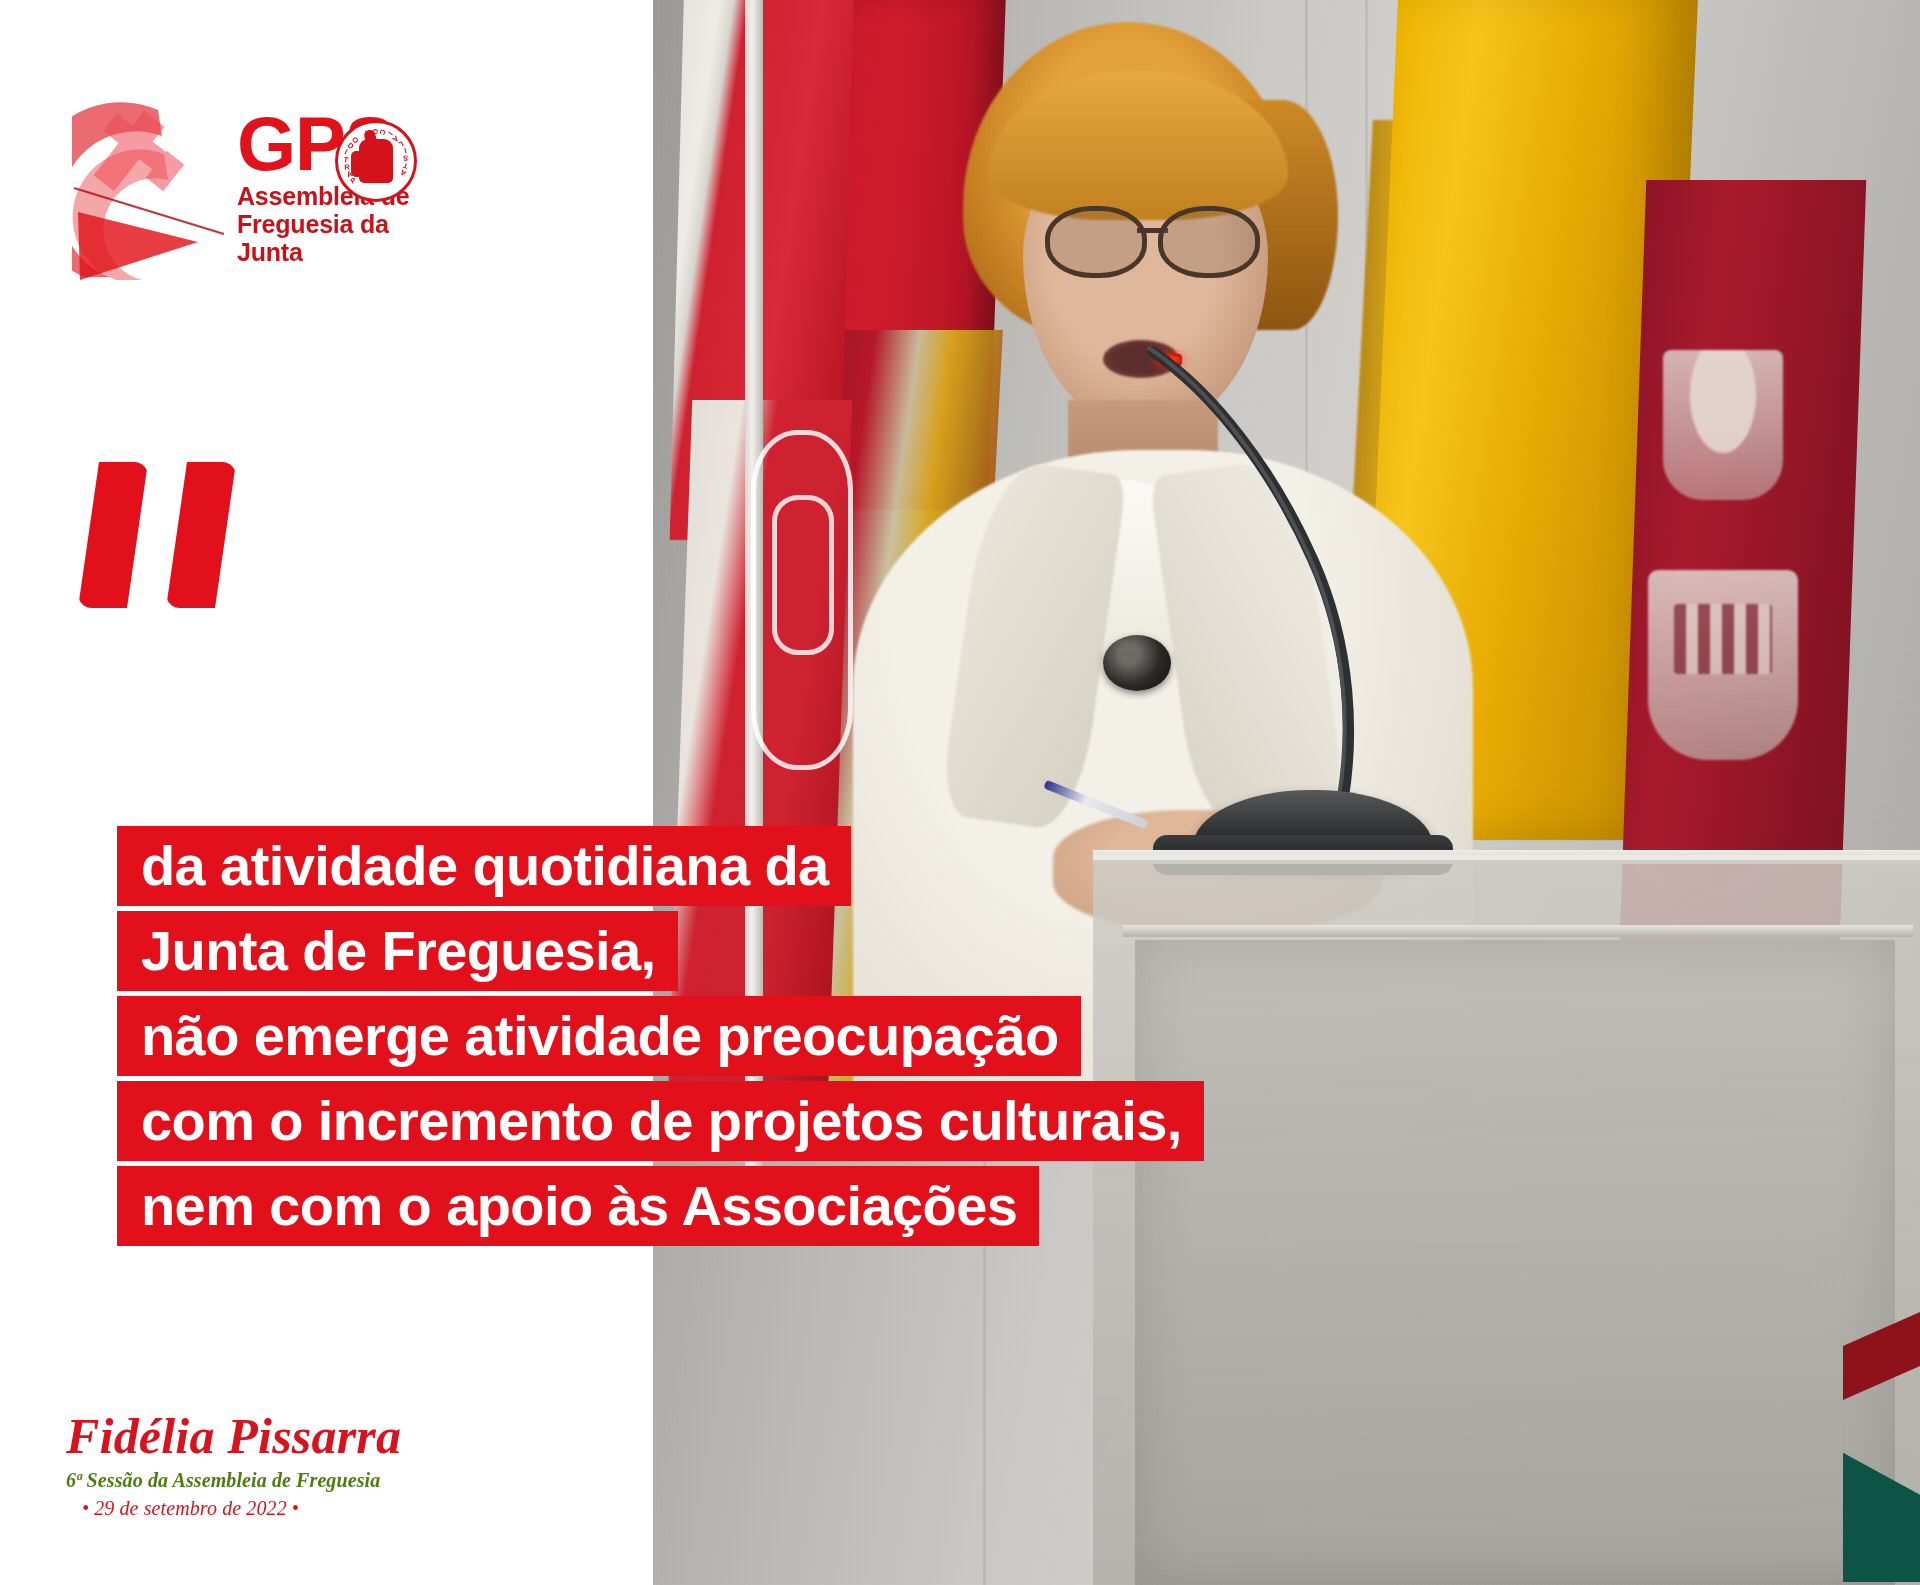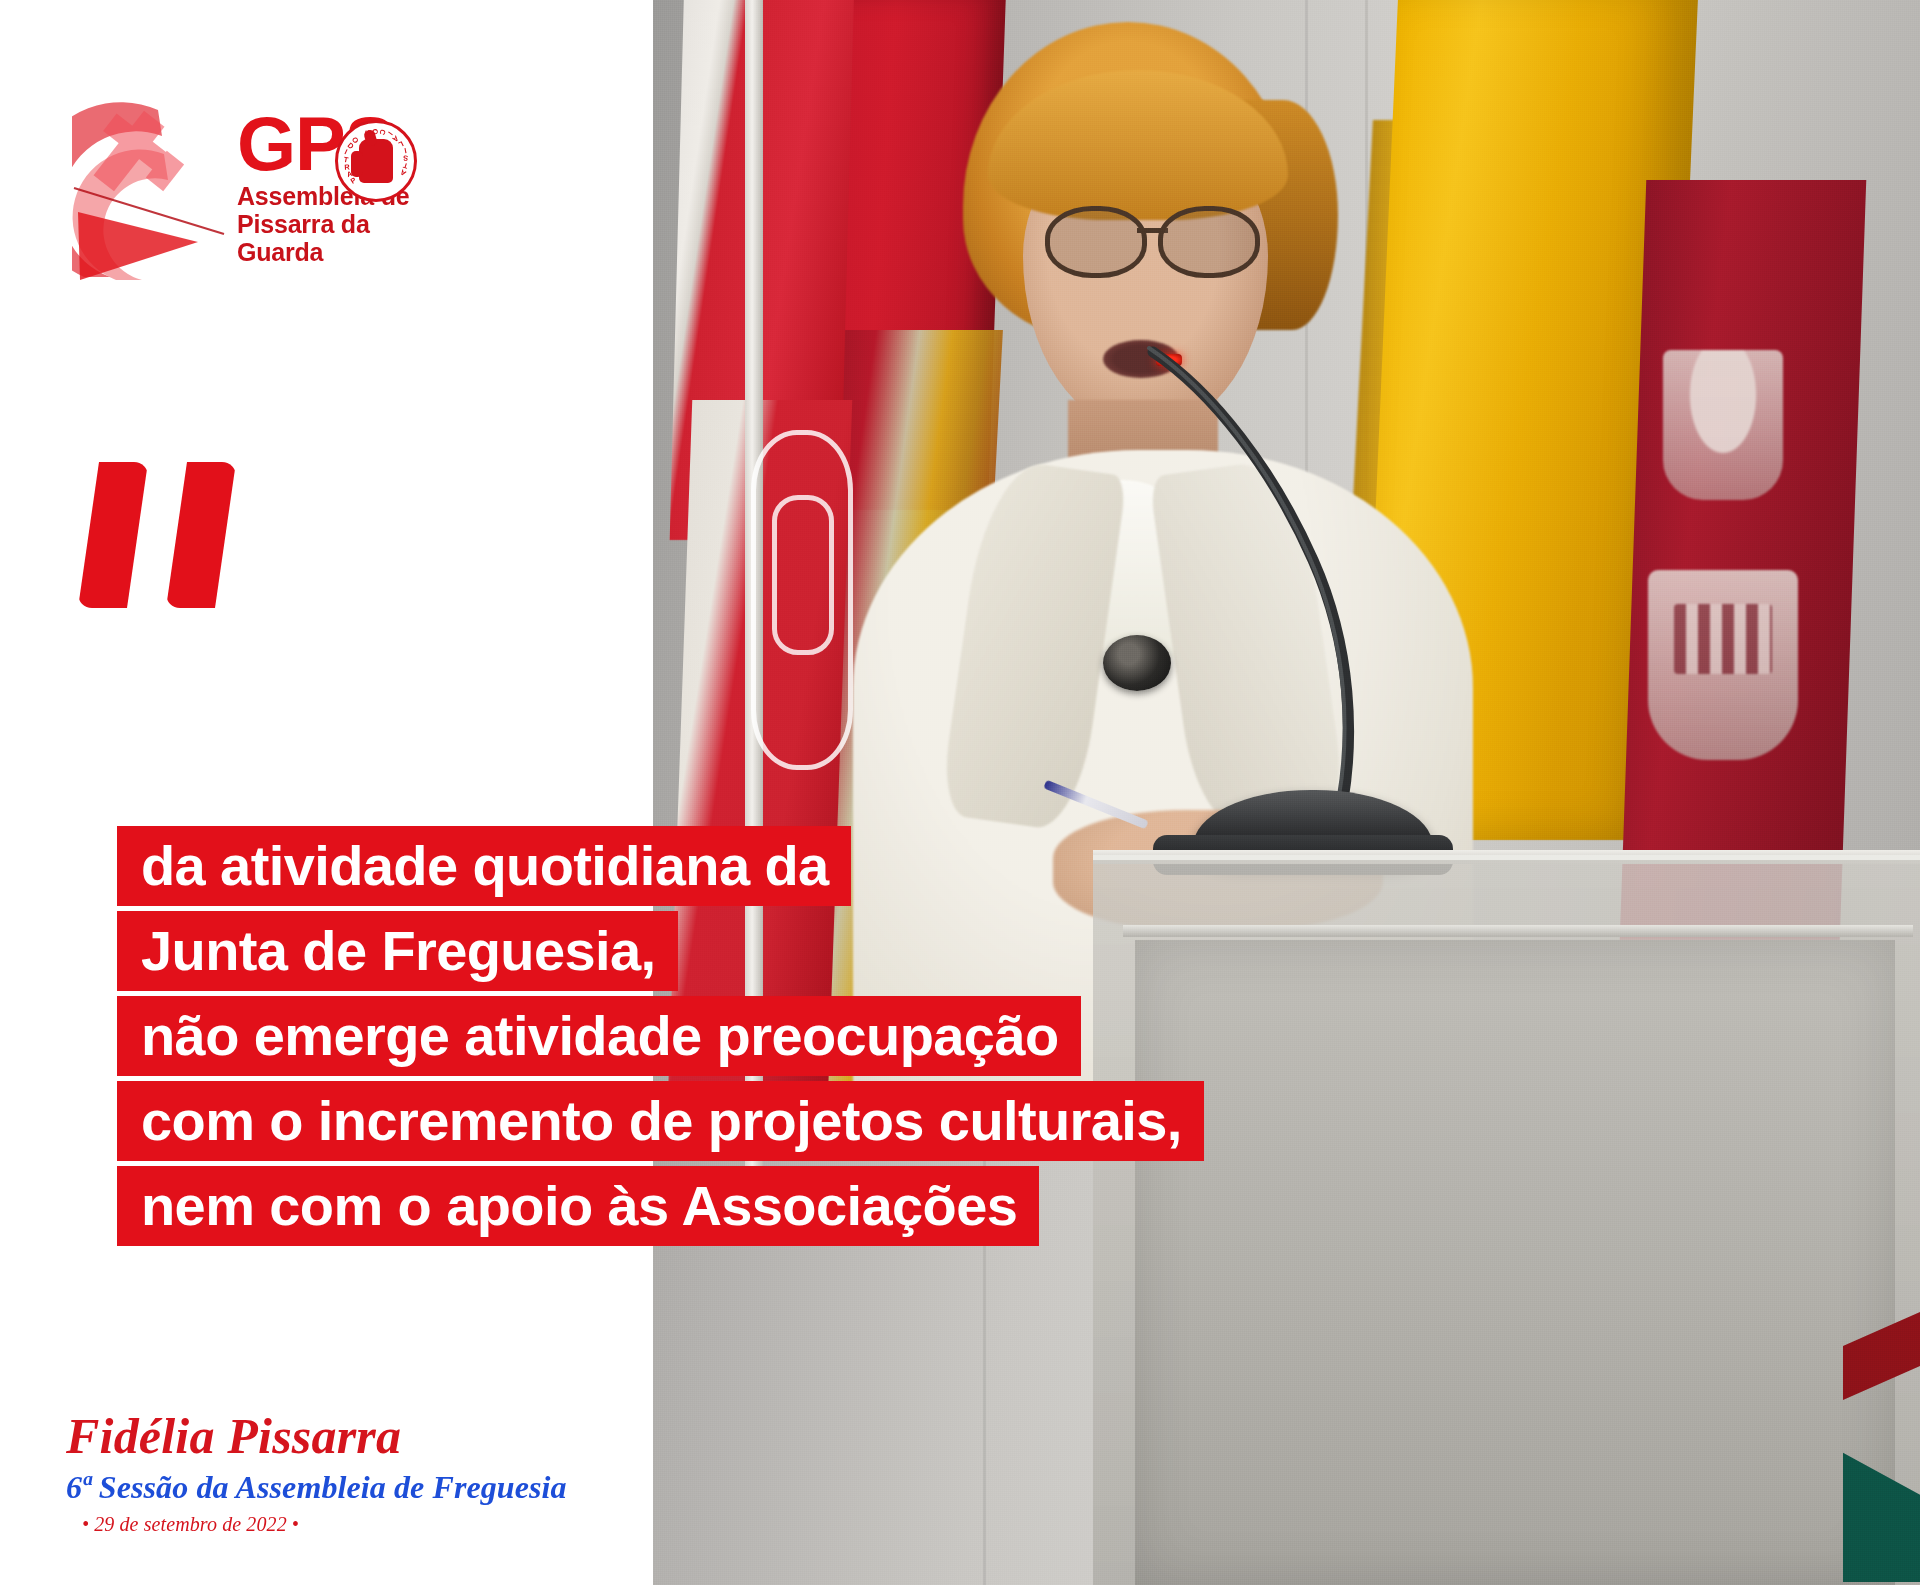--- a/index.html
+++ b/index.html
@@ -299,21 +299,21 @@
 
   
   .attrib{position:absolute;left:66px;top:1409px;z-index:6;}
   .who{
     font-family:"Liberation Serif", serif;
     font-style:italic;font-weight:700;font-size:50px;color:#d5141d;line-height:1.08;
     letter-spacing:.2px;
   }
   .sess{
     font-family:"Liberation Serif", serif;
-    font-style:italic;font-weight:700;font-size:32px;color:#1d4ed8;line-height:1.3;
+    font-style:italic;font-weight:700;font-size:20px;color:#4d7c0f;line-height:1.3;
     margin-top:4px;letter-spacing:.1px;
   }
   .when{
     font-family:"Liberation Serif", serif;
     font-style:italic;font-weight:400;font-size:20px;color:#d5141d;line-height:1.3;
     margin-top:2px;padding-left:16px;letter-spacing:.1px;
   }
 </style>
 </head>
 <body>
@@ -400,21 +400,21 @@
         <rect x="82" y="62" width="22" height="34" transform="rotate(38 93 79)"></rect>
       </g>
       <g stroke="#b5121a" stroke-width="2.2" fill="none" opacity="0.85">
         <path d="M2 96 L 152 142"></path>
       </g>
     </svg>
     <div class="logo-text">
       <div class="gps">GPS</div>
       <div class="sub">
         <div>Assembleia de</div>
-        <div>Pissarra da Guarda</div>
+        <div>Freguesia da Junta</div>
       </div>
     </div>
     <div class="ps-seal">
       <div class="fist"></div>
       <div class="ps-ring-text" id="ps-ring">
           <span style="transform: rotate(-122deg) translate(0px, -32px) rotate(90deg);">P</span>
           <span style="transform: rotate(-107.647deg) translate(0px, -32px) rotate(90deg);">A</span>
           <span style="transform: rotate(-93.2941deg) translate(0px, -32px) rotate(90deg);">R</span>
           <span style="transform: rotate(-78.9412deg) translate(0px, -32px) rotate(90deg);">T</span>
           <span style="transform: rotate(-64.5882deg) translate(0px, -32px) rotate(90deg);">I</span>

